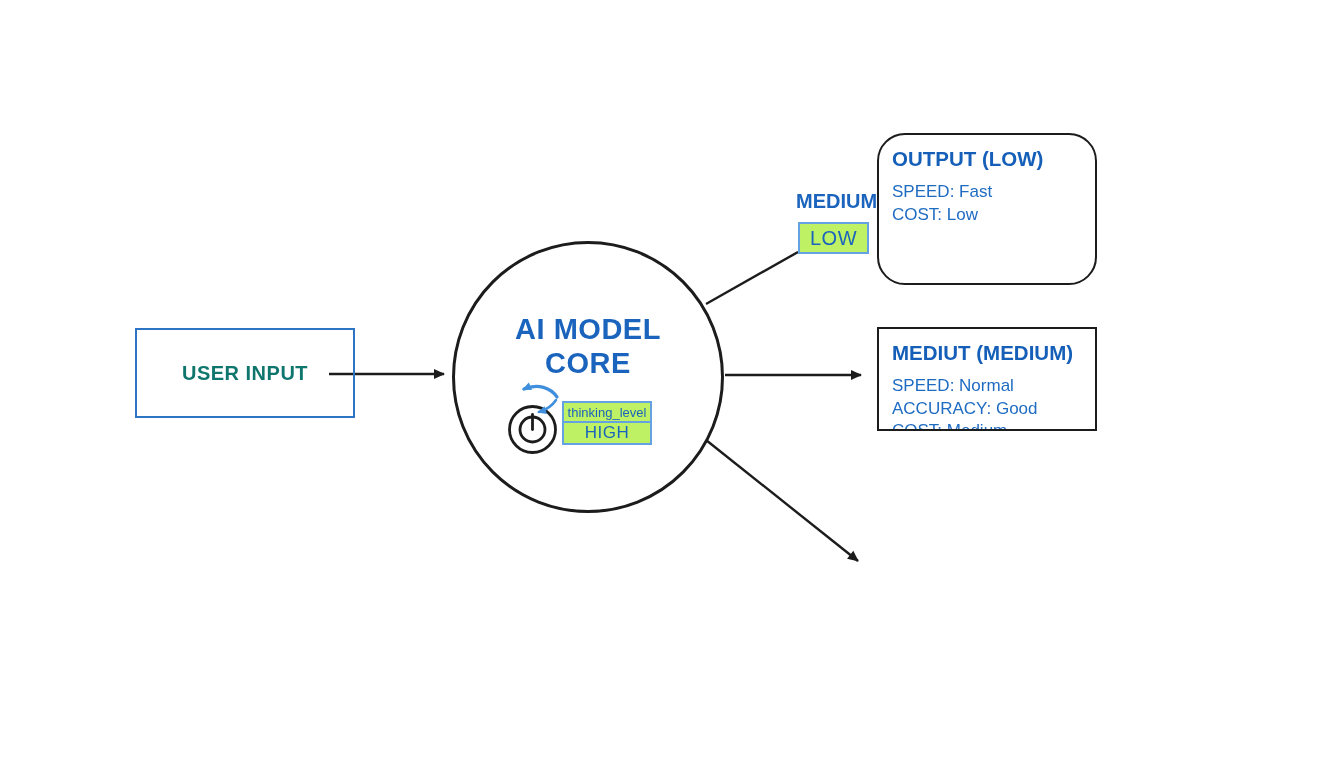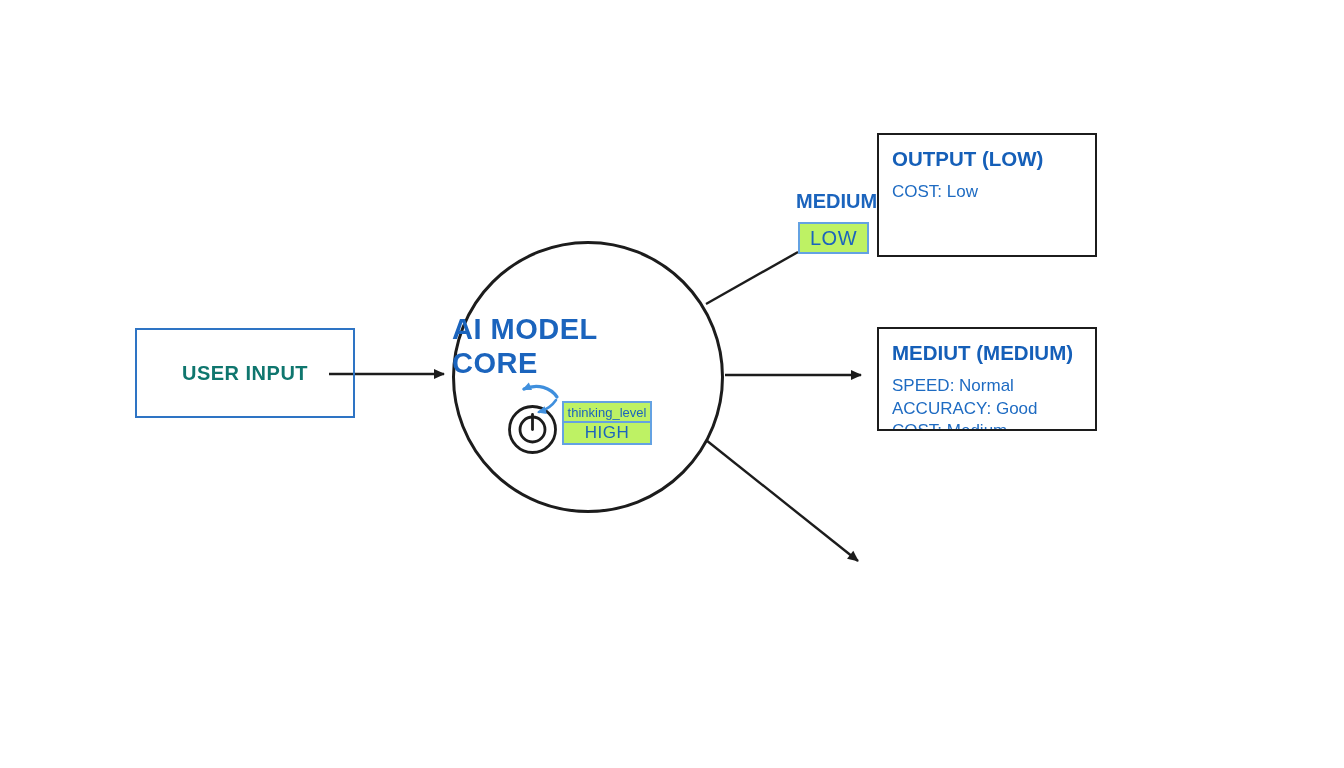--- a/index.html
+++ b/index.html
@@ -36,21 +36,21 @@
     justify-content: center;
     color: #0f766e;
     font-weight: bold;
     font-size: 20px;
     letter-spacing: 0.5px;
   }
   .core-title {
     position: absolute;
     left: 452px; top: 312px;
     width: 272px;
-    text-align: left;
+    text-align: center;
     color: #1b64bd;
     font-weight: bold;
     font-size: 29px;
     line-height: 34px;
     letter-spacing: 0.5px;
   }
   .param-tag {
     position: absolute;
     border: 2px solid #64a2e2;
     box-sizing: border-box;
@@ -89,21 +89,21 @@
   .output-box {
     position: absolute;
     left: 877px;
     width: 220px;
     border: 2px solid #1c1c1c;
     box-sizing: border-box;
     background: #ffffff;
     padding: 12px 13px;
     overflow: hidden;
   }
-  .output-box.low    { top: 133px; height: 124px; }
+  .output-box.low    { top: 133px; height: 152px; border-radius: 28px; }
   .output-box.medium { top: 327px; height: 104px; }
   .output-box.high   { top: 508px; height: 125px; }
   .output-title {
     color: #155fb8;
     font-weight: bold;
     font-size: 20.5px;
     margin-bottom: 10px;
     white-space: nowrap;
   }
   .output-line {
@@ -166,20 +166,21 @@
     <span>HIGH</span>
   </div>
 
   <div class="medium-label">MEDIUM</div>
   <div class="param-tag low-tag">
     <span>LOW</span>
   </div>
 
   <div class="output-box low">
     <div class="output-title">OUTPUT (LOW)</div>
+    <div class="output-line">SPEED: Fast</div>
     <div class="output-line">COST: Low</div>
   </div>
 
   <div class="output-box medium">
     <div class="output-title">MEDIUT (MEDIUM)</div>
     <div class="output-line">SPEED: Normal</div>
     <div class="output-line">ACCURACY: Good</div>
     <div class="output-line">COST: Medium</div>
   </div>
 

